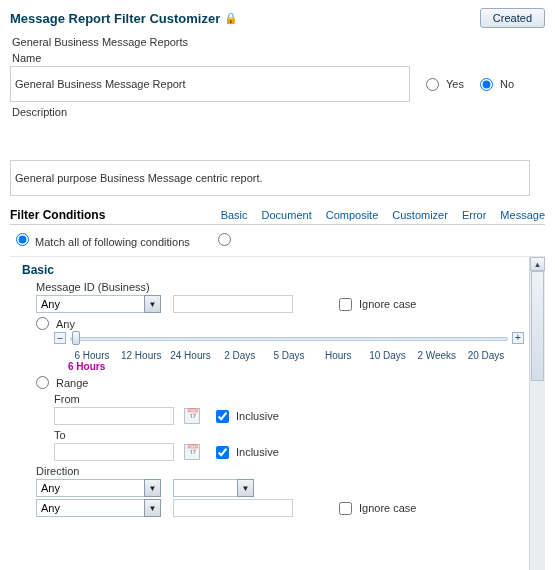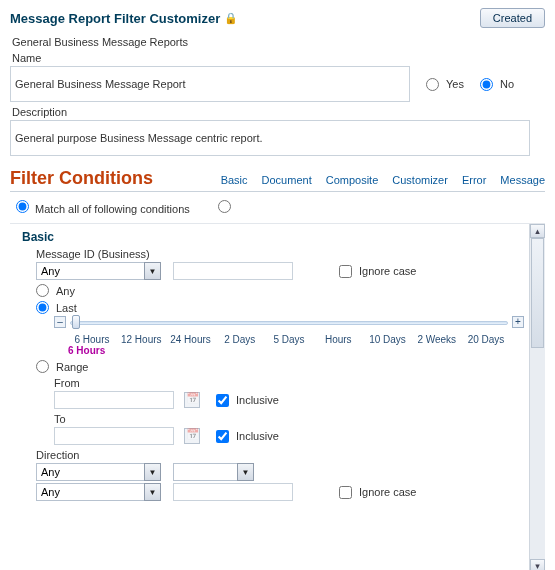--- a/index.html
+++ b/index.html
@@ -27,29 +27,29 @@
   .field-label { color: #333; margin: 4px 0 2px 2px; }
   .text-input {
     width: 400px;
     border: 1px solid #c9d2db;
     background: #fff;
     padding: 17px 4px;
     font-size: 11px;
     color: #333;
     height: 18px;
   }
-  .text-input.wide { width: 520px; }
+  .text-input.wide { width: 520px; margin-top: 40px; }
   .row { display: flex; align-items: center; gap: 6px; margin-bottom: 2px; }
   .saveas { margin-left: 6px; font-size: 11px; color: #333; }
   .section-hdr {
     display: flex; align-items: baseline;
     border-bottom: 1px solid #c9d2db;
     margin-top: 12px; padding-bottom: 2px;
   }
-  .section-hdr .sec-title { color: #c2410c; font-weight: bold; font-size: 18px; }
+  .section-hdr .sec-title { color: #000000; font-weight: bold; font-size: 12px; }
   .tabs { display: flex; gap: 14px; }
   .tab { color: #0a5a9c; font-size: 11px; cursor: pointer; }
   .match-row { display: flex; gap: 28px; margin: 8px 0 8px 6px; align-items: center; }
   .scrollpane {
     position: relative;
     border-top: 1px solid #e3e7ec;
     padding: 4px 18px 4px 4px;
     height: 350px;
     overflow: hidden;
   }
@@ -170,24 +170,20 @@
             <span>Ignore case</span>
           </label>
       </div>
 
     </div>
 
     <div class="radio-row">
         <input type="radio" name="cd" style="">
         <span>Any</span>
       </div>
-    <div class="radio-row">
-        <input type="radio" name="cd" checked="" style="">
-        <span>Last</span>
-      </div>
 
     <div class="slider-wrap">
       <div class="slider-bar">
         <div class="slider-minus">–</div>
         <div class="slider-track"></div>
         <div class="slider-handle"></div>
         <div class="slider-plus">+</div>
       </div>
       <div class="slider-ticks">
         <span>6 Hours</span>

